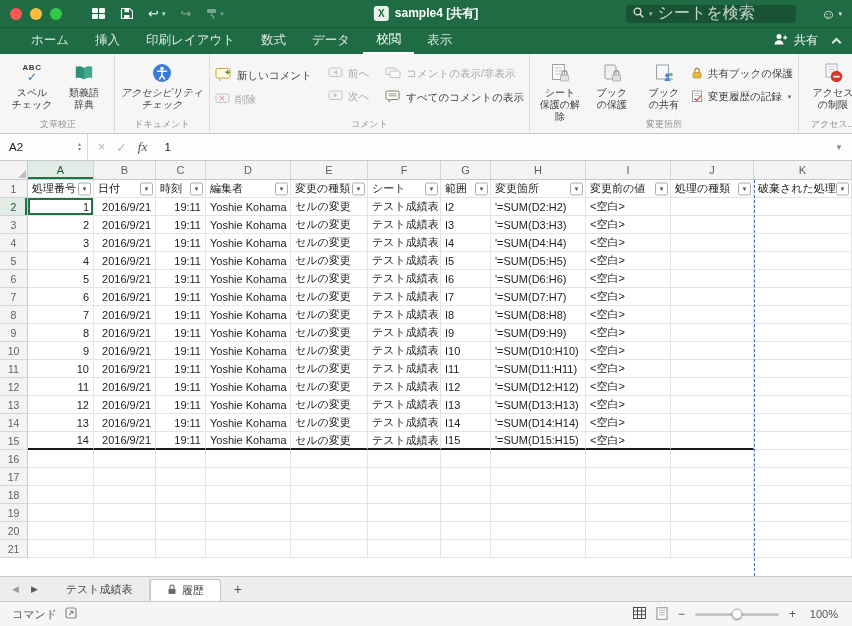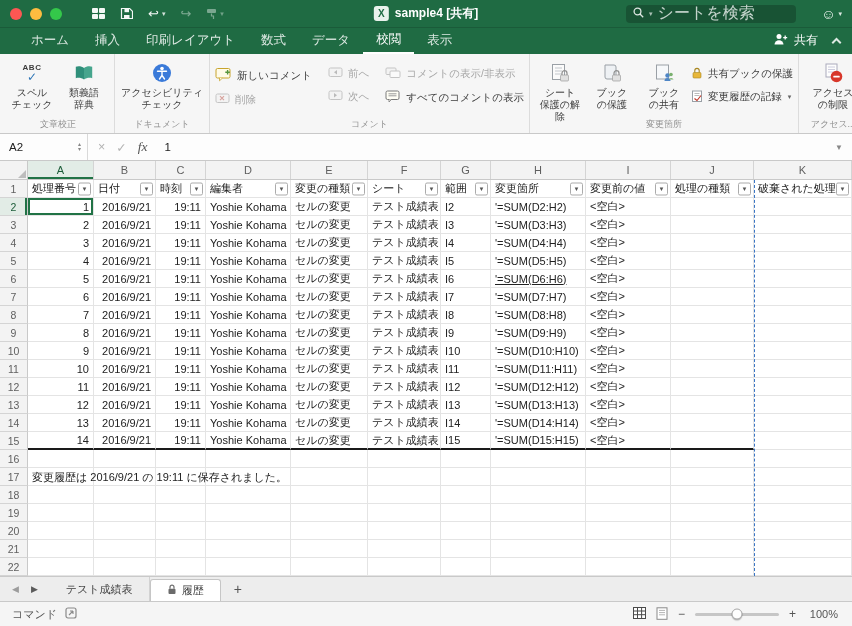--- a/index.html
+++ b/index.html
@@ -28,21 +28,21 @@
   .rtab.active { color: #fff; border-bottom: 2px solid #fff; }
   .share-area { position: absolute; right: 34px; top: 0; height: 100%; display: flex; align-items: center; gap: 6px; color: #fff; font-size: 12px; }
   .collapse { position: absolute; right: 12px; top: 12px; width: 7px; height: 7px; border-left: 2px solid rgba(255,255,255,.85); border-top: 2px solid rgba(255,255,255,.85); transform: rotate(45deg); }
 
   
   .ribbon { position: absolute; top: 54px; left: 0; right: 0; height: 80px; background: #f6f6f6; border-bottom: 1px solid #c9c9c9; display: flex; padding: 0 2px; overflow: hidden; }
   .rgroup { position: relative; display: flex; flex-direction: column; padding: 5px 5px 13px; border-right: 1px solid #dcdcdc; }
   .rlabel { position: absolute; bottom: 2px; left: 2px; right: 2px; text-align: center; font-size: 9px; color: #8f8f8f; white-space: nowrap; overflow: hidden; }
   .rbody { display: flex; flex: 1; align-items: flex-start; gap: 2px; }
   .bigbtn { display: flex; flex-direction: column; align-items: center; width: 50px; padding: 2px 1px; border-radius: 3px; }
-  .bigbtn.wide { width: 84px; }
+  .bigbtn.wide { width: 84px; font-style: italic; }
   .bigbtn .bicon { height: 24px; display: flex; align-items: center; justify-content: center; }
   .bigbtn .blabel { font-size: 10px; line-height: 1.2; text-align: center; color: #3d3d3d; white-space: pre-line; margin-top: 2px; }
   .abcwrap { display: flex; flex-direction: column; align-items: center; line-height: 1; }
   .abct { font-size: 8px; font-weight: bold; color: #3c3c3c; letter-spacing: .5px; }
   .abck { color: #2e75b6; font-size: 12px; font-weight: bold; margin-top: -1px; }
   .smallcol { display: flex; flex-direction: column; gap: 9px; padding-top: 8px; }
   .smallbtn { display: flex; align-items: center; gap: 5px; font-size: 10.5px; color: #3d3d3d; white-space: nowrap; }
   .smallbtn.disabled { color: #a6a6a6; }
   .smallbtn.disabled svg { opacity: .55; }
   .caret-dn { font-size: 7px; color: #666; margin-left: 1px; }
@@ -496,21 +496,21 @@
       </div>
       <div class="grow">
         <div class="rowhead">6</div>
         <div class="cell right" style="width: 66px;">5</div>
         <div class="cell right" style="width: 62px;">2016/9/21</div>
         <div class="cell right" style="width: 50px;">19:11</div>
         <div class="cell" style="width: 85px;">Yoshie Kohama</div>
         <div class="cell" style="width: 77px;">セルの変更</div>
         <div class="cell" style="width: 73px;">テスト成績表</div>
         <div class="cell" style="width: 50px;">I6</div>
-        <div class="cell" style="width: 95px; text-decoration: underline;">'=SUM(D6:H6)</div>
+        <div class="cell" style="width: 95px;">'=SUM(D6:H6)</div>
         <div class="cell" style="width: 85px;">&lt;空白&gt;</div>
         <div class="cell" style="width: 83px;"></div>
         <div class="cell" style="width: 98px;"></div>
       </div>
       <div class="grow">
         <div class="rowhead">7</div>
         <div class="cell right" style="width: 66px;">6</div>
         <div class="cell right" style="width: 62px;">2016/9/21</div>
         <div class="cell right" style="width: 50px;">19:11</div>
         <div class="cell" style="width: 85px;">Yoshie Kohama</div>
@@ -654,21 +654,20 @@
         <div class="cell" style="width: 62px;"></div>
         <div class="cell" style="width: 50px;"></div>
         <div class="cell" style="width: 85px;"></div>
         <div class="cell" style="width: 77px;"></div>
         <div class="cell" style="width: 73px;"></div>
         <div class="cell" style="width: 50px;"></div>
         <div class="cell" style="width: 95px;"></div>
         <div class="cell" style="width: 85px;"></div>
         <div class="cell" style="width: 83px;"></div>
         <div class="cell" style="width: 98px;"></div>
-        <div class="note-overlay">変更履歴は 2016/9/21 の 19:11 に保存されました。</div>
       </div>
       <div class="grow">
         <div class="rowhead">18</div>
         <div class="cell" style="width: 66px;"></div>
         <div class="cell" style="width: 62px;"></div>
         <div class="cell" style="width: 50px;"></div>
         <div class="cell" style="width: 85px;"></div>
         <div class="cell" style="width: 77px;"></div>
         <div class="cell" style="width: 73px;"></div>
         <div class="cell" style="width: 50px;"></div>
@@ -700,34 +699,20 @@
         <div class="cell" style="width: 77px;"></div>
         <div class="cell" style="width: 73px;"></div>
         <div class="cell" style="width: 50px;"></div>
         <div class="cell" style="width: 95px;"></div>
         <div class="cell" style="width: 85px;"></div>
         <div class="cell" style="width: 83px;"></div>
         <div class="cell" style="width: 98px;"></div>
       </div>
       <div class="grow">
         <div class="rowhead">21</div>
-        <div class="cell" style="width: 66px;"></div>
-        <div class="cell" style="width: 62px;"></div>
-        <div class="cell" style="width: 50px;"></div>
-        <div class="cell" style="width: 85px;"></div>
-        <div class="cell" style="width: 77px;"></div>
-        <div class="cell" style="width: 73px;"></div>
-        <div class="cell" style="width: 50px;"></div>
-        <div class="cell" style="width: 95px;"></div>
-        <div class="cell" style="width: 85px;"></div>
-        <div class="cell" style="width: 83px;"></div>
-        <div class="cell" style="width: 98px;"></div>
-      </div>
-      <div class="grow">
-        <div class="rowhead">22</div>
         <div class="cell" style="width: 66px;"></div>
         <div class="cell" style="width: 62px;"></div>
         <div class="cell" style="width: 50px;"></div>
         <div class="cell" style="width: 85px;"></div>
         <div class="cell" style="width: 77px;"></div>
         <div class="cell" style="width: 73px;"></div>
         <div class="cell" style="width: 50px;"></div>
         <div class="cell" style="width: 95px;"></div>
         <div class="cell" style="width: 85px;"></div>
         <div class="cell" style="width: 83px;"></div>

